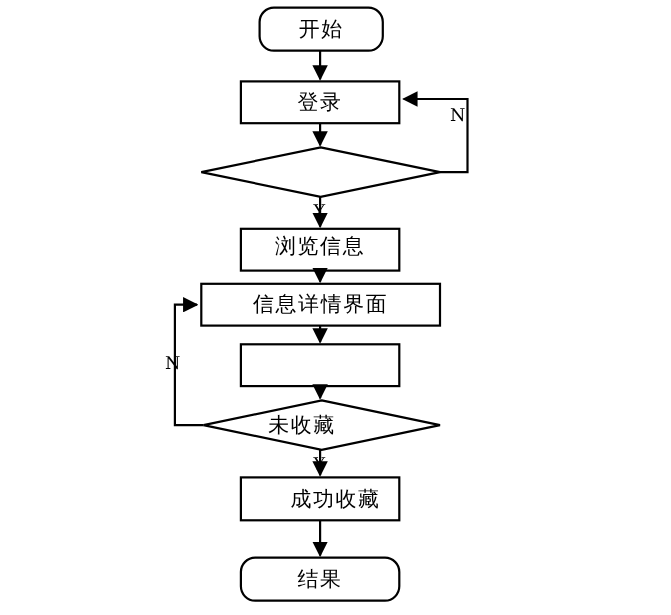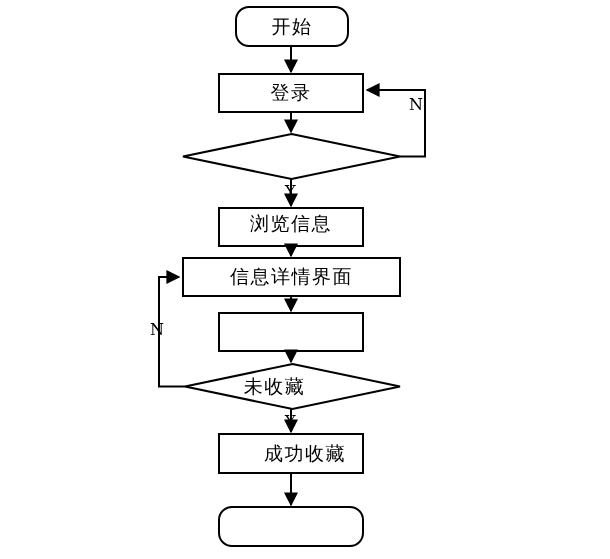--- a/index.html
+++ b/index.html
@@ -100,20 +100,21 @@
 
   <div class="node-label" style="left:219px; top:205px; width:144px; height:38px;">浏览信息</div>
 
   <div class="node-label" style="left:183px; top:258px; width:217px; height:38px;">信息详情界面</div>
 
 
   <div class="node-label" style="left:167px; top:364px; width:215px; height:45px;text-align:center;">未收藏</div>
 
   <div class="node-label" style="left:233px; top:434px; width:144px; height:39px;">成功收藏</div>
 
+  <div class="node-label" style="left:219px; top:507px; width:144px; height:39px;">结果</div>
 
   <div class="edge-label" style="left:409px; top:95px;">N</div>
 
   <div class="edge-label" style="left:285px; top:182px;">Y</div>
 
   <div class="edge-label" style="left:150px; top:320px;">N</div>
 
   <div class="edge-label" style="left:285px; top:412px;">Y</div>
 
 </div>

